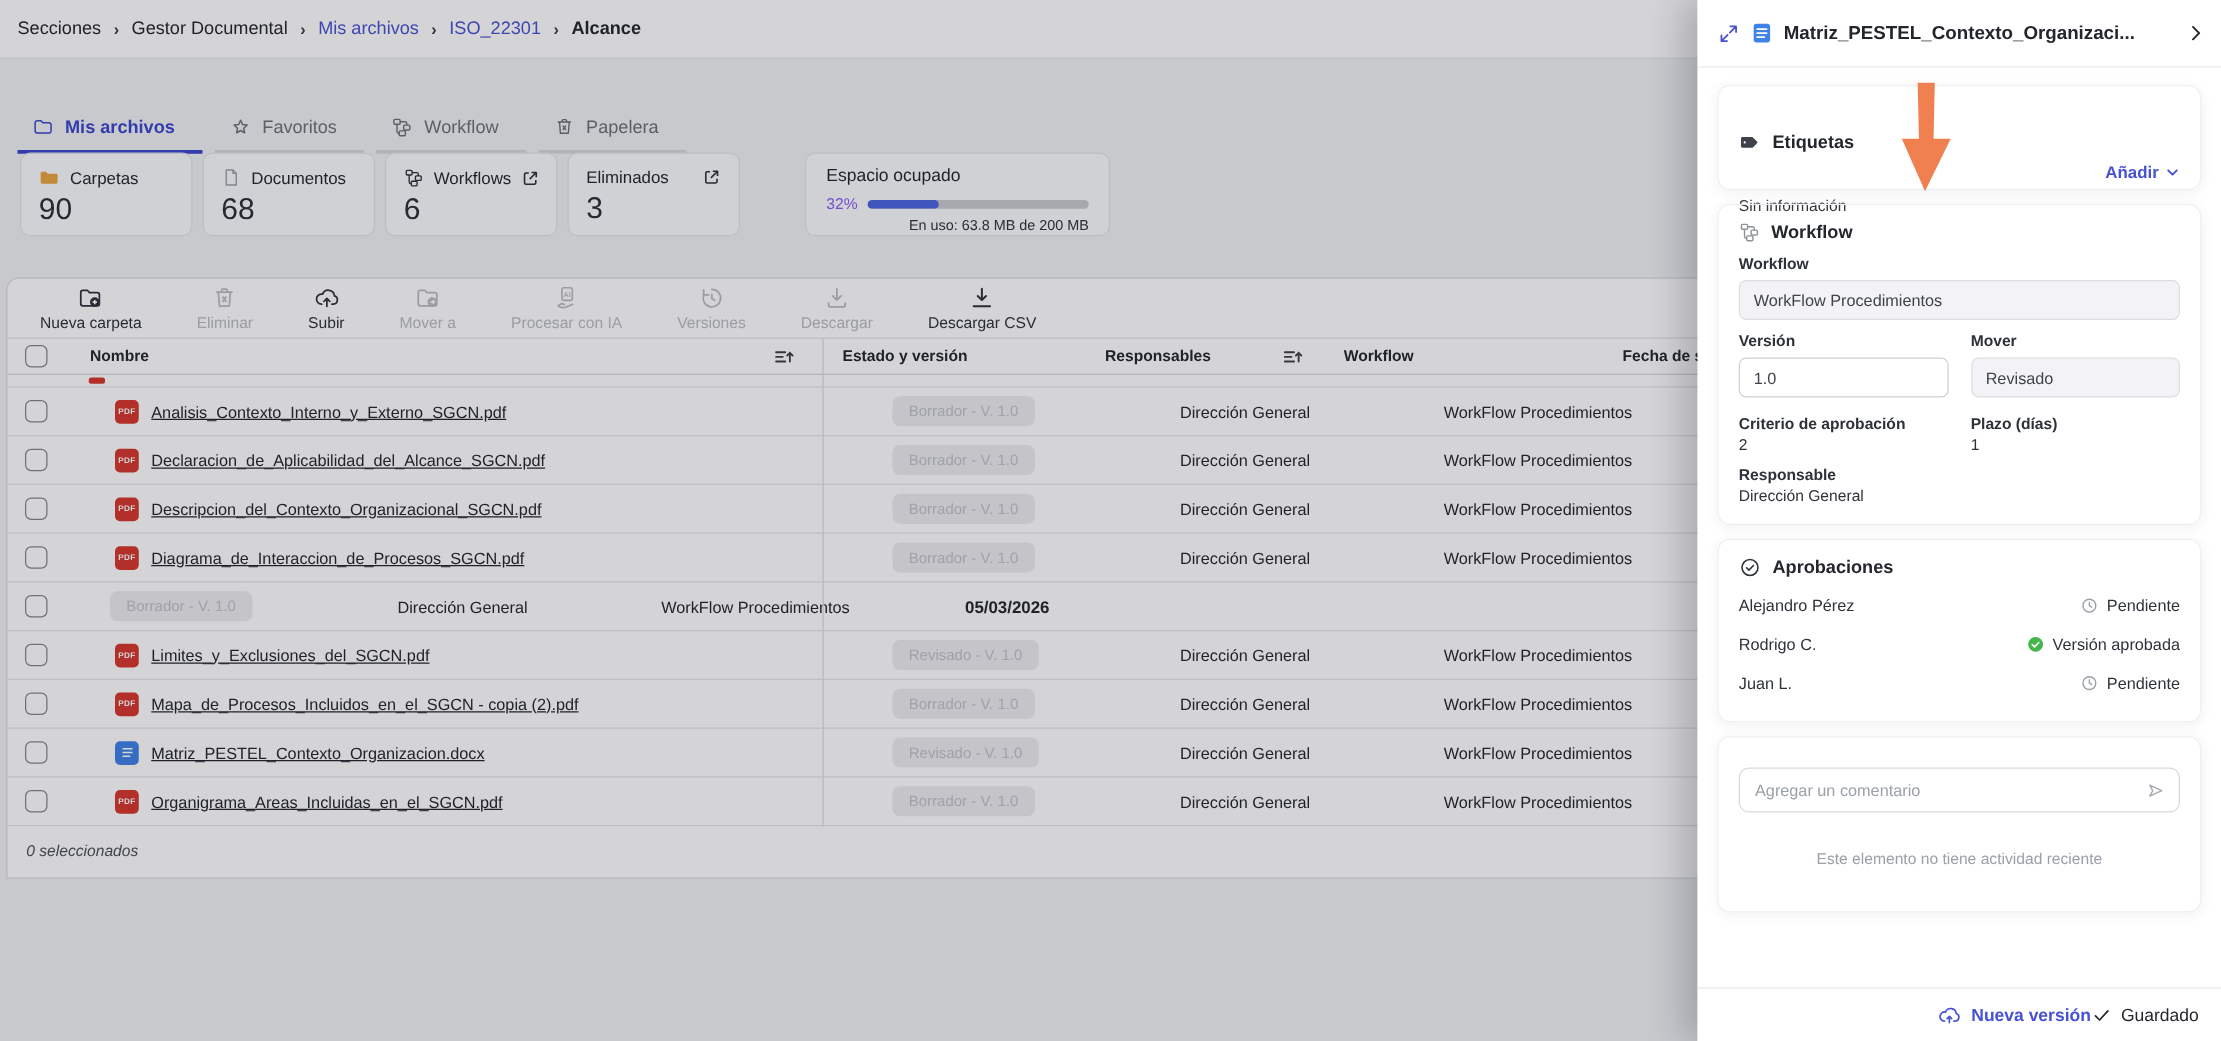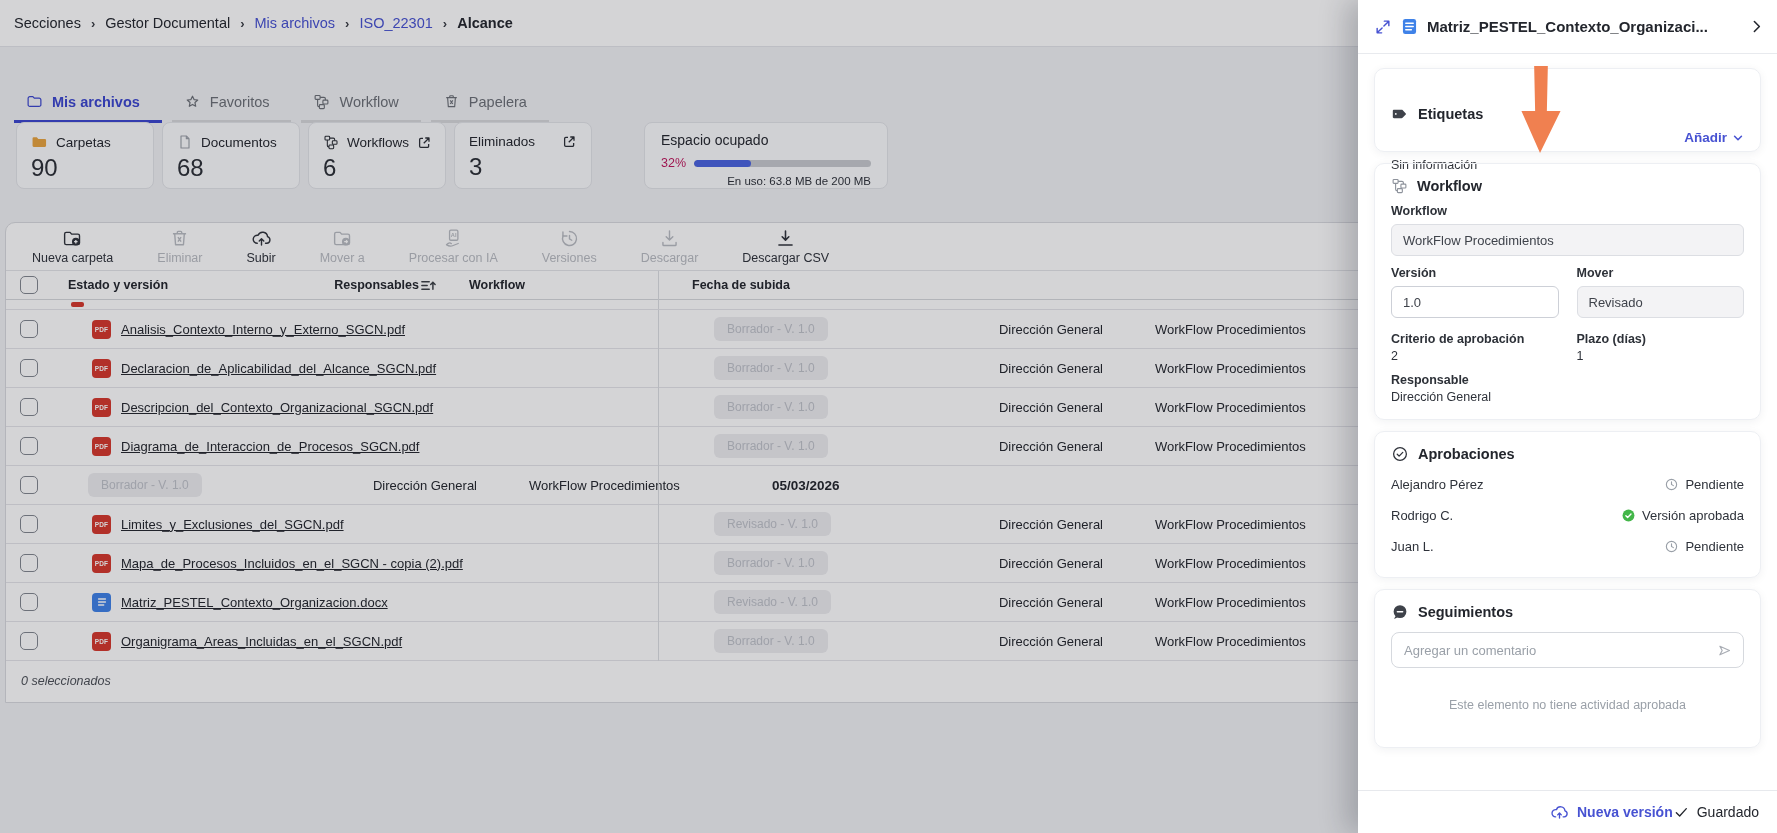--- a/index.html
+++ b/index.html
@@ -25,21 +25,21 @@
   .stats { position:absolute; left:16px; top:122px; display:flex; gap:8px; }
   .scard { width:138px; height:67px; background:#fbfcfd; border:1px solid #e2e4e8; border-radius:8px;
            padding:11px 14px; }
   .scard.space { width:244px; margin-left:44px; padding:9px 16px; }
   .scard-top { display:flex; align-items:center; gap:8px; font-size:13.5px; color:#24272e; font-weight:500; white-space:nowrap; }
   .scard-top svg { flex:none; }
   .scard-val { font-size:24px; color:#2b2f36; margin-top:4px; }
   .ext { margin-left:auto; color:#2b2f36; cursor:pointer; }
   .space-title { font-size:14px; color:#24272e; font-weight:500; }
   .progress-row { display:flex; align-items:center; gap:8px; margin-top:8px; }
-  .pct { font-size:12.5px; color:#be185d; }
+  .pct { font-size:12.5px; color:#8b5cf6; }
   .track { flex:1; height:7px; border-radius:99px; background:#c7cacf; overflow:hidden; }
   .fill { width:32%; height:100%; border-radius:99px; background:#4a63e0; }
   .usage { font-size:11.5px; color:#2e323a; text-align:right; margin-top:5px; }
 
   
   .tbwrap { position:absolute; left:5px; top:222px; width:1767px; height:481px; background:#fff;
             border:1px solid #d8dade; border-radius:10px 10px 0 0; display:flex; flex-direction:column; }
   .toolbar { height:48px; flex:none; border-bottom:1px solid #e3e4e8; display:flex; align-items:center;
              padding-left:26px; gap:44px; }
   .tbtn { display:flex; flex-direction:column; align-items:center; gap:2px; font-size:12.5px;
@@ -49,21 +49,21 @@
 
   .vline { position:absolute; left:652px; top:48px; width:1px; height:390px; background:#dcdee2; }
 
   .thead { height:29px; flex:none; display:flex; align-items:center; border-bottom:1px solid #d6d8dc;
            font-size:12.5px; font-weight:700; color:#24272e; }
   .col-check { width:46px; display:flex; justify-content:center; flex:none; }
   .cb { width:18px; height:18px; border:1.6px solid #82878f; border-radius:5px; background:#fff; cursor:pointer; }
   .col-name { width:606px; flex:none; display:flex; align-items:center; justify-content:space-between;
               padding:0 22px 0 20px; }
   .col-estado { width:195px; flex:none; padding-left:16px; }
-  .col-resp { width:210px; flex:none; display:flex; align-items:center; justify-content:flex-end;
+  .col-resp { width:210px; flex:none; display:flex; align-items:center; justify-content:space-between;
               padding-left:31px; padding-right:20px; }
   .col-wf { width:218px; flex:none; padding-left:12px; }
   .col-fecha { width:180px; flex:none; padding-left:17px; }
   .sort { color:#3c4046; cursor:pointer; display:flex; }
 
   .partial { height:10px; flex:none; border-bottom:1px solid #e4e5e9; position:relative; }
   .sliver { position:absolute; left:65px; bottom:2px; width:13px; height:5px; background:#d6382c; border-radius:2px; }
 
   .row { height:39px; flex:none; display:flex; align-items:center; border-bottom:1px solid #e4e5e9;
          font-size:13px; color:#24272e; cursor:pointer;gap:20px; }
@@ -327,20 +327,29 @@
             </svg>
         </span>
         <span>Descargar CSV</span>
       </div>
     </div>
 
     <div class="thead">
       <div class="col-check">
           <span class="cb"></span>
         </div>
+      <div class="col-name">
+        <span>Nombre</span>
+        <span class="sort">
+          <svg viewBox="0 0 22 18" width="18" height="15" fill="none" stroke="currentColor" stroke-width="1.8" stroke-linecap="round">
+              <path d="M3.5 4.5h9M3.5 9h6.5M3.5 13.5h9"></path>
+              <path d="M17 13.5V5M14.3 7.7L17 5l2.7 2.7"></path>
+            </svg>
+        </span>
+      </div>
       <div class="col-estado">Estado y versión</div>
       <div class="col-resp">
         <span>Responsables</span>
         <span class="sort">
           <svg viewBox="0 0 22 18" width="18" height="15" fill="none" stroke="currentColor" stroke-width="1.8" stroke-linecap="round">
               <path d="M3.5 4.5h9M3.5 9h6.5M3.5 13.5h9"></path>
               <path d="M17 13.5V5M14.3 7.7L17 5l2.7 2.7"></path>
             </svg>
         </span>
       </div>
@@ -619,39 +628,29 @@
                     <path d="M12 7.8V12l3 1.8"></path>
                   </svg>
               </span>
               <span>Pendiente</span>
             </span>
           </div>
         </div>
       </div>
 
       <div class="card">
-        <div class="chead">
-          <span style="display:flex">
-            <svg viewBox="0 0 24 24" width="18" height="18">
-                <circle cx="12" cy="11.5" r="8.5" fill="#3e424a"></circle>
-                <path d="M5.8 17.5L4.2 21.2l4.3-1.8z" fill="#3e424a"></path>
-                <path d="M8.5 11.5h7" stroke="#fff" stroke-width="2" stroke-linecap="round"></path>
-              </svg>
-          </span>
-          <span>Seguimientos</span>
-        </div>
         <div class="comment">
           <input placeholder="Agregar un comentario" style="">
           <span style="display:flex;cursor:pointer">
             <svg viewBox="0 0 24 24" width="17" height="17" fill="none" stroke="#a9adb4" stroke-width="1.7" stroke-linejoin="round">
                 <path d="M5.5 6l13.5 6-13.5 6 3.2-6-3.2-6z"></path>
               </svg>
           </span>
         </div>
-        <div class="noact">Este elemento no tiene actividad aprobada</div>
+        <div class="noact">Este elemento no tiene actividad reciente</div>
       </div>
     </div>
 
     <div class="pfoot">
       <span class="newver">
         <span style="display:flex">
           <svg viewBox="0 0 24 24" width="19" height="19" fill="none" stroke="#4752d2" stroke-width="1.7" stroke-linecap="round" stroke-linejoin="round">
               <path d="M7.2 17.5a4.6 4.6 0 1 1 .9-9.1A5.6 5.6 0 0 1 18.9 9.9a3.9 3.9 0 0 1-.9 7.6h-1.4"></path>
               <path d="M12 19v-6M9.7 15l2.3-2.3L14.3 15"></path>
             </svg>

